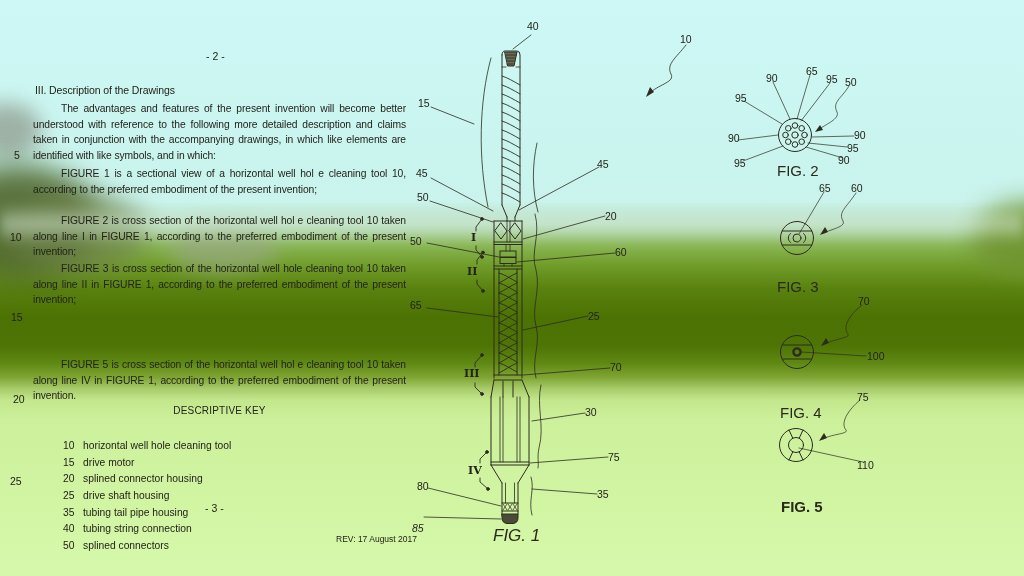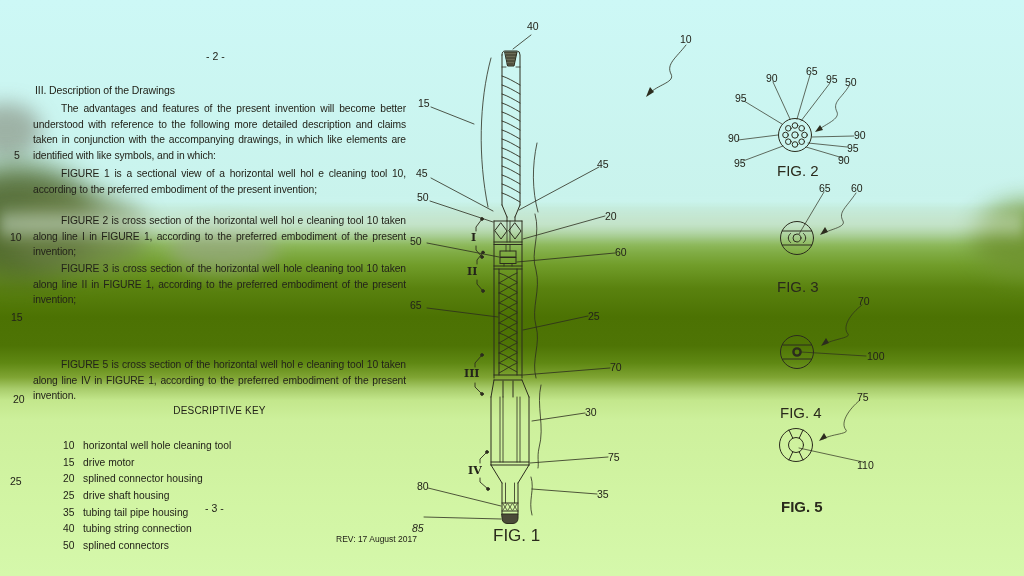--- a/index.html
+++ b/index.html
@@ -279,19 +279,19 @@
       <div class="callout" style="left: 847px; top: 142px;">95</div>
       <div class="callout" style="left: 854px; top: 129px;">90</div>
       <div class="callout" style="left: 819px; top: 182px;">65</div>
       <div class="callout" style="left: 851px; top: 182px;">60</div>
       <div class="callout" style="left: 858px; top: 295px;">70</div>
       <div class="callout" style="left: 867px; top: 350px;">100</div>
       <div class="callout" style="left: 857px; top: 391px;">75</div>
       <div class="callout" style="left: 857px; top: 459px;">110</div>
     </div>
   <div id="caption-layer">
-      <div class="fig-caption" style="left: 493px; top: 526px; font-size: 17px;">FIG. 1</div>
+      <div class="fig-caption" style="left: 493px; top: 526px; font-size: 17px; font-style: italic;">FIG. 1</div>
       <div class="fig-caption" style="left: 777px; top: 162px; font-size: 15px;">FIG. 2</div>
       <div class="fig-caption" style="left: 777px; top: 278px; font-size: 15px;">FIG. 3</div>
       <div class="fig-caption" style="left: 780px; top: 404px; font-size: 15px;">FIG. 4</div>
       <div class="fig-caption" style="left: 781px; top: 498px; font-size: 15px; font-weight: bold;">FIG. 5</div>
     </div>
 </div>
 
 </body></html>

